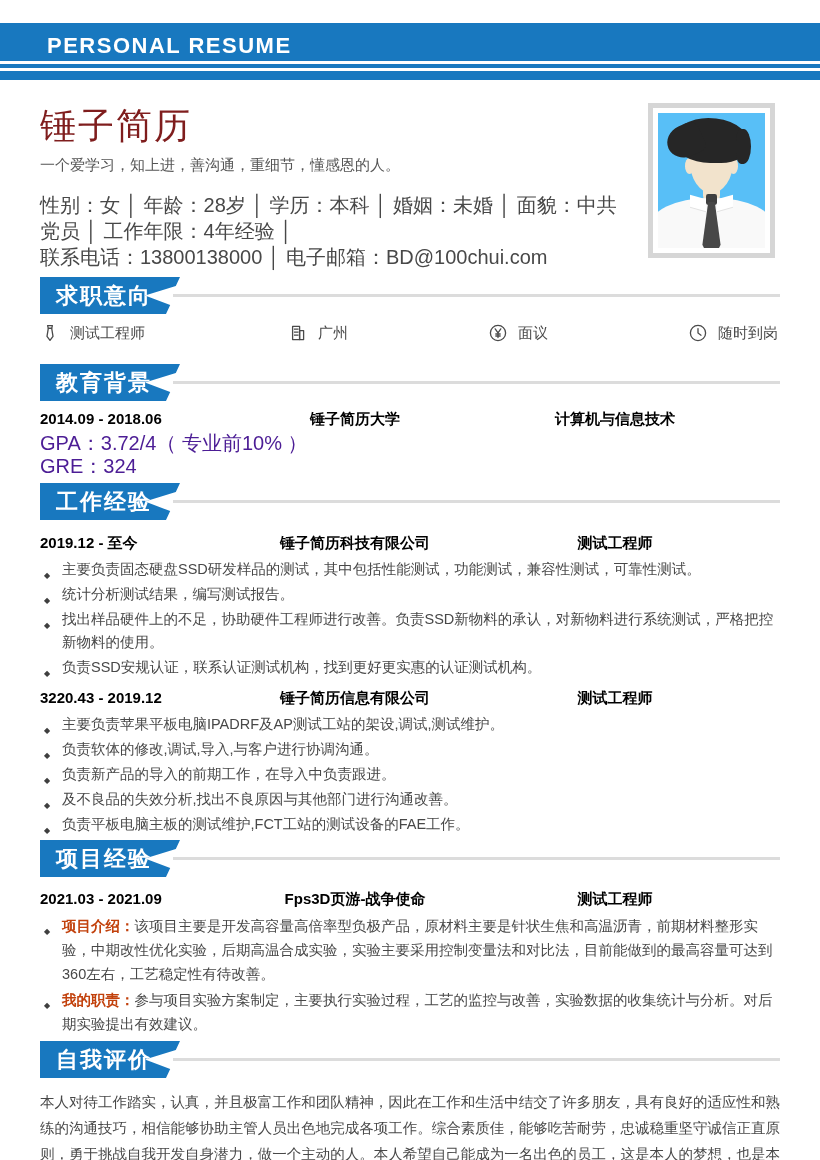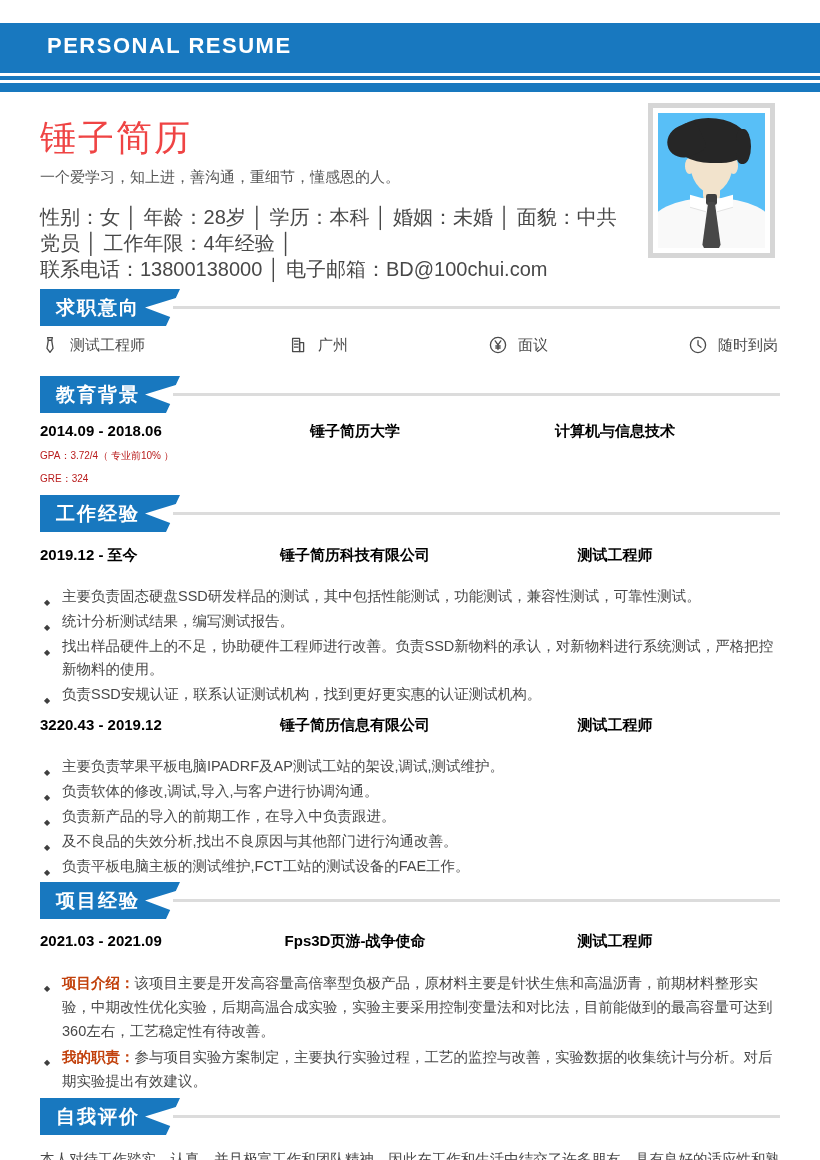--- a/index.html
+++ b/index.html
@@ -4,32 +4,32 @@
 <style>
   * { margin:0; padding:0; box-sizing:border-box; }
   html,body { background:#fff; }
   body {
     width:820px; height:1160px; margin:0 auto; position:relative;
     overflow:hidden;
     font-family:"Liberation Sans","DejaVu Sans",sans-serif;
     color:#484848;
   }
   
-  .top-banner { margin-top:23px; height:50px; background:#1878bf; }
+  .top-banner { margin-top:23px; height:38px; background:#1878bf; }
   .banner-title {
     padding-left:47px; line-height:45px; color:#fff;
     font-weight:bold; font-size:22px; letter-spacing:1.5px;
   }
   .banner-line1 { height:4px; margin-top:3px; background:#1878bf; }
   .banner-line2 { height:9px; margin-top:3px; background:#1878bf; }
 
   .content { padding:0 40px; position:relative; }
 
   
-  .name { margin-top:26px; font-size:36px; line-height:40px; color:#ef4444; letter-spacing:2px; font-weight:500; }
+  .name { margin-top:26px; font-size:36px; line-height:40px; color:#7f1d1d; letter-spacing:2px; font-weight:500; }
   .tagline { margin-top:8px; font-size:15px; line-height:22px; color:#555; }
   .info { margin-top:16px; font-size:20px; line-height:26px; color:#484848; width:580px; }
 
   
   .photo {
     position:absolute; left:648px; top:103px; width:127px; height:155px;
     background:#fff; border:5px solid #d6d6d6; padding:5px;
   }
   .photo-inner { position:relative; width:107px; height:135px; background:#58bff7; overflow:hidden; }
   .photo-inner div { position:absolute; }
@@ -46,47 +46,47 @@
   .av-knot { left:45%; top:60%; width:10%; height:8%; background:#3f3f3f; border-radius:20%; }
   .av-tie { left:41.5%; top:66%; width:17%; height:36%; background:#474747;
     clip-path:polygon(32% 0,68% 0,100% 88%,84% 100%,16% 100%,0 88%); }
 
   
   .section-head { position:relative; height:37px; }
   .ribbon {
     position:relative; width:140px; height:37px; background:#1878bf;
     clip-path:polygon(0 0,100% 0,97% 24%,75% 50%,93% 76%,90% 100%,0 100%);
   }
-  .ribbon span { display:block; padding-left:16px; line-height:37px; color:#fff; font-size:19px; font-weight:bold; letter-spacing:2px; }
+  .ribbon span { display:block; padding-left:16px; line-height:37px; color:#fff; font-size:22px; font-weight:bold; letter-spacing:2px; }
   .rule { position:absolute; left:133px; right:0; top:17px; height:3px; background:#dcdcdc; }
 
   .mt-intent { margin-top:7px; }
   .mt-edu { margin-top:21px; }
   .mt-work { margin-top:5px; }
   .mt-proj { margin-top:4px; }
   .mt-eval { margin-top:5px; }
 
   
   .intent-row { display:flex; margin-top:9px; align-items:center; }
   .intent-item { display:flex; align-items:center; font-size:15px; color:#4a4a4a; }
   .intent-item svg { margin-right:10px; flex:none; }
   .iw1 { width:248px; } .iw2 { width:200px; } .iw3 { width:200px; } .iw4 { flex:1; }
 
   
   .entry-hdr { display:grid; grid-template-columns:170px 290px 1fr; font-size:15px; font-weight:bold; color:#000000; line-height:21px; }
   .entry-hdr .mid { text-align:center; }
   .entry-hdr .right { text-align:center; padding-right:50px; }
 
   .edu-hdr { margin-top:7px; }
-  .edu-line { font-size:10px; line-height:23px; color:#b91c1c; }
+  .edu-line { font-size:20px; line-height:23px; color:#4c1d95; }
   .edu-lines { margin-top:3px; }
 
   .work-hdr { margin-top:12px; }
   .work-hdr2 { margin-top:8px; }
-  ul.bullets { list-style:none; margin-top:20px; }
+  ul.bullets { list-style:none; margin-top:5px; }
   ul.bullets li { position:relative; padding-left:22px; font-size:14.5px; line-height:23px; color:#484848; margin-top:2px; }
   ul.bullets li::before { content:"◆"; position:absolute; left:4px; top:6px; font-size:8px; color:#3f3f3f; }
   ul.proj li { line-height:24px; }
   ul.proj b { color:#c2410c; }
 
   .proj-hdr { margin-top:11px; }
 
   .eval-text { margin-top:11px; font-size:14.5px; line-height:26px; color:#484848; text-align:justify; }
 </style>
 </head>

